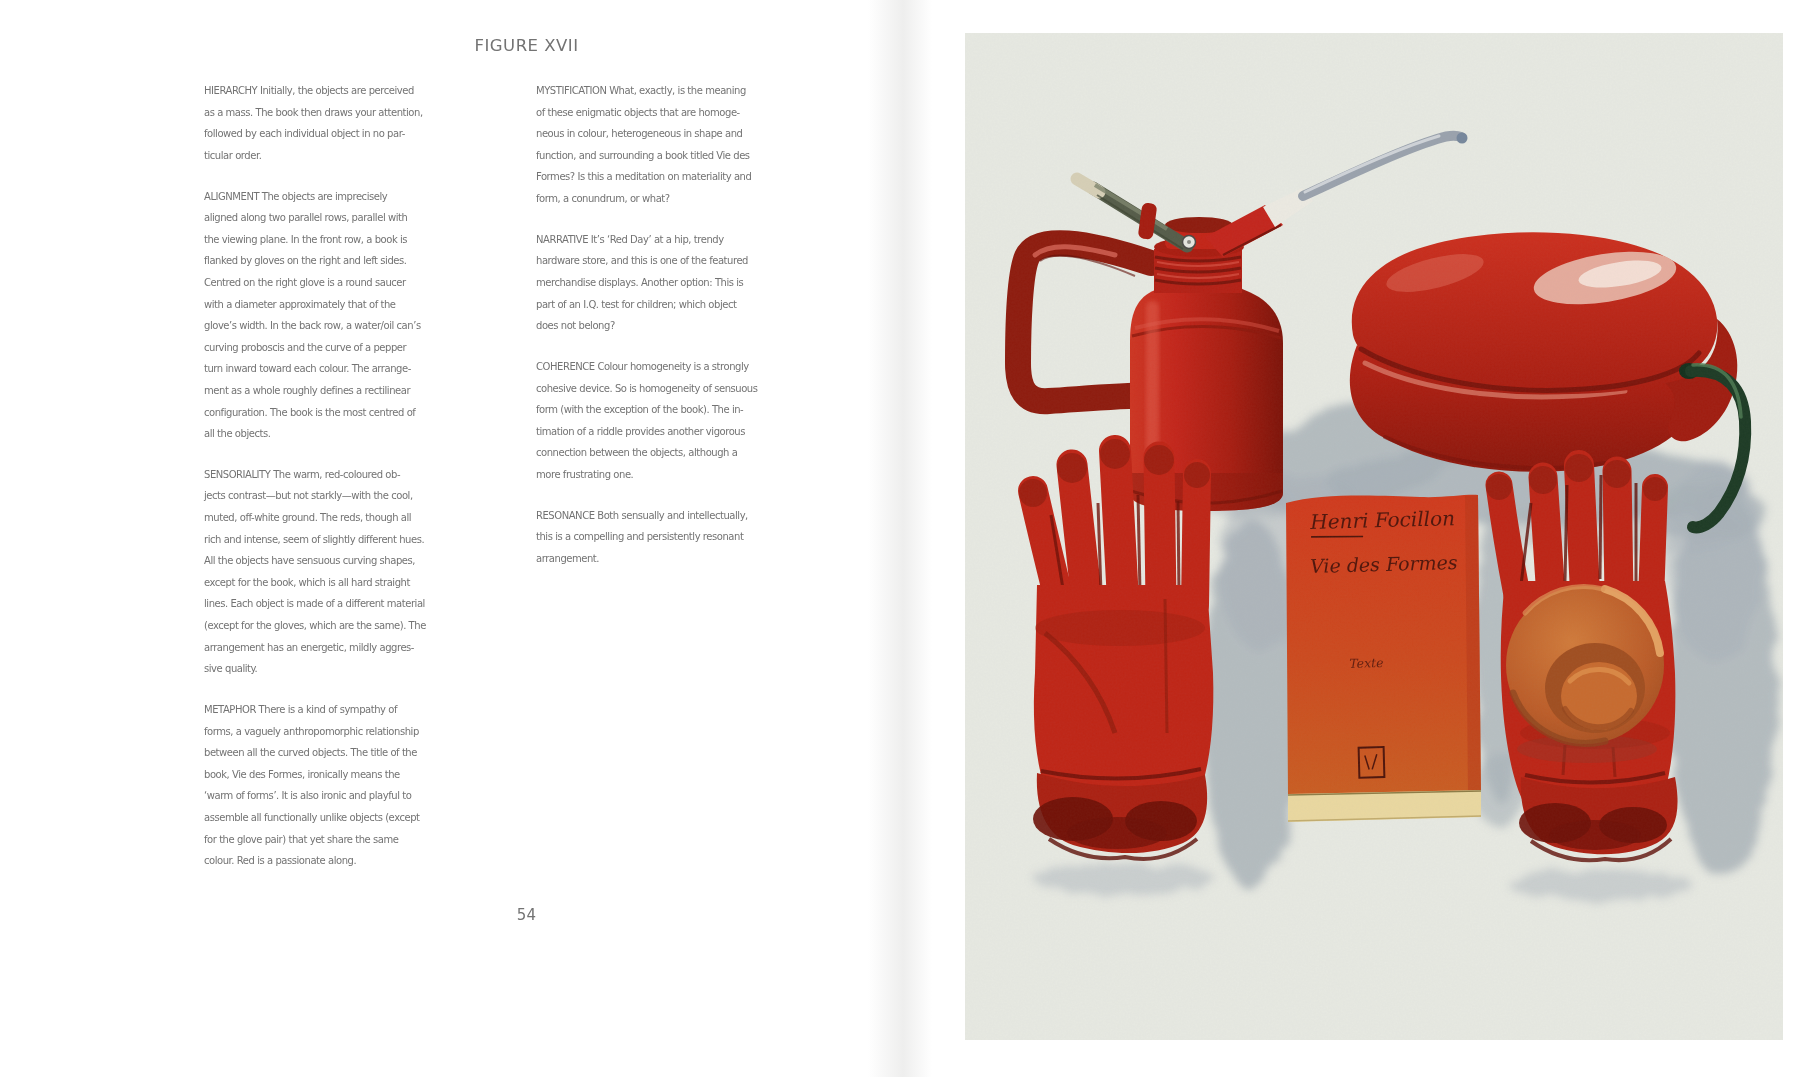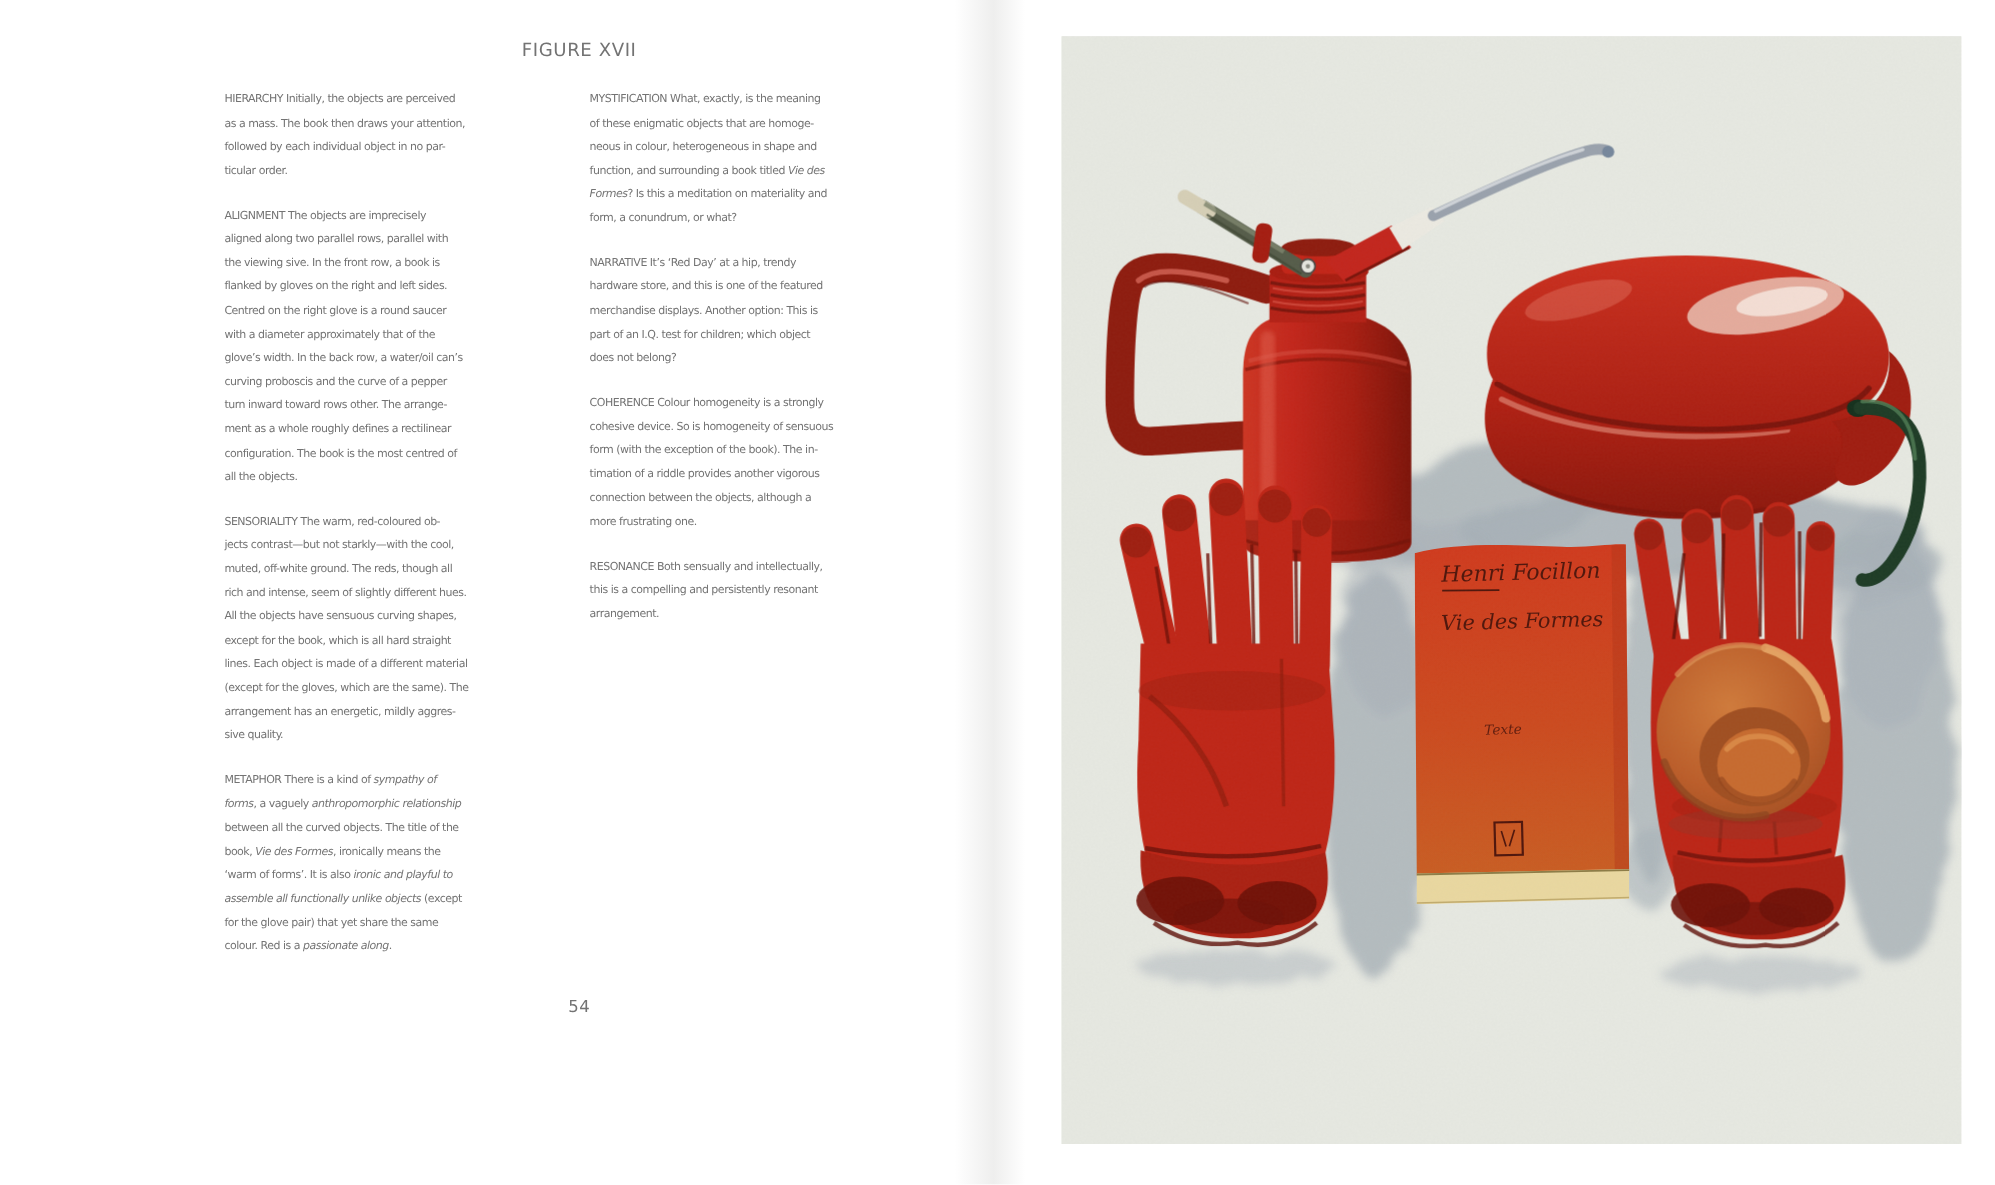--- a/index.html
+++ b/index.html
@@ -5,21 +5,21 @@
   html,body{margin:0;padding:0;background:#ffffff;}
   .page{position:relative;width:1814px;height:1077px;background:#ffffff;overflow:hidden;
         font-family:"DejaVu Sans",sans-serif;color:#737373;}
   .figure-label{position:absolute;left:204px;top:36px;width:645px;text-align:center;
         font-size:16.5px;letter-spacing:.5px;white-space:nowrap;}
   .col{position:absolute;top:80px;width:332px;}
   .col-1{left:204px;}
   .col-2{left:536px;}
   .para{margin:0 0 19.2px 0;}
   .tline{font-size:10px;line-height:21.6px;letter-spacing:-0.45px;white-space:nowrap;}
-  .it{font-style:italic;}
+  .it{}
   .page-number{position:absolute;left:204px;top:906px;width:645px;text-align:center;
         font-size:15px;letter-spacing:.3px;}
   .gutter{position:absolute;left:868px;top:0;width:64px;height:1077px;
         background:linear-gradient(to right,rgba(255,255,255,0),rgba(150,150,146,0.16) 55%,rgba(255,255,255,0));}
   .painting{position:absolute;left:965px;top:33px;width:818px;height:1007px;background:#e7e9e2;}
   .painting svg{display:block;}
   .book-text{font-family:"DejaVu Serif",serif;font-style:italic;fill:#4f150b;}
 </style>
 </head>
 <body>
@@ -31,27 +31,27 @@
     <div class="col col-1">
         <div class="para">
           <div class="tline"><span>HIERARCHY Initially, the objects are perceived</span></div>
           <div class="tline"><span>as a mass. The book then draws your attention,</span></div>
           <div class="tline"><span>followed by each individual object in no par-</span></div>
           <div class="tline"><span>ticular order.</span></div>
         </div>
         <div class="para">
           <div class="tline"><span>ALIGNMENT The objects are imprecisely</span></div>
           <div class="tline"><span>aligned along two parallel rows, parallel with</span></div>
-          <div class="tline"><span>the viewing sive. In the front row, a book is</span></div>
+          <div class="tline"><span>the viewing plane. In the front row, a book is</span></div>
           <div class="tline"><span>flanked by gloves on the right and left sides.</span></div>
           <div class="tline"><span>Centred on the right glove is a round saucer</span></div>
           <div class="tline"><span>with a diameter approximately that of the</span></div>
           <div class="tline"><span>glove’s width. In the back row, a water/oil can’s</span></div>
           <div class="tline"><span>curving proboscis and the curve of a pepper</span></div>
-          <div class="tline"><span>turn inward toward rows other. The arrange-</span></div>
+          <div class="tline"><span>turn inward toward each colour. The arrange-</span></div>
           <div class="tline"><span>ment as a whole roughly defines a rectilinear</span></div>
           <div class="tline"><span>configuration. The book is the most centred of</span></div>
           <div class="tline"><span>all the objects.</span></div>
         </div>
         <div class="para">
           <div class="tline"><span>SENSORIALITY The warm, red-coloured ob-</span></div>
           <div class="tline"><span>jects contrast—but not starkly—with the cool,</span></div>
           <div class="tline"><span>muted, off-white ground. The reds, though all</span></div>
           <div class="tline"><span>rich and intense, seem of slightly different hues.</span></div>
           <div class="tline"><span>All the objects have sensuous curving shapes,</span></div>

